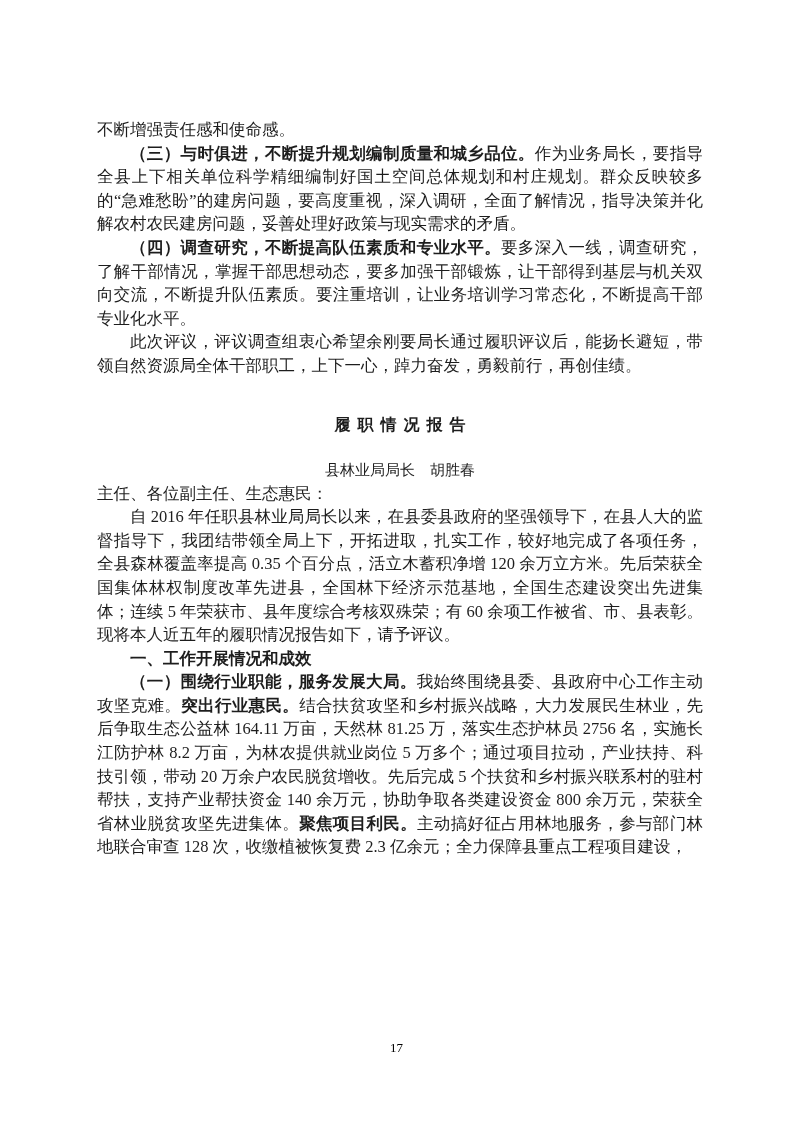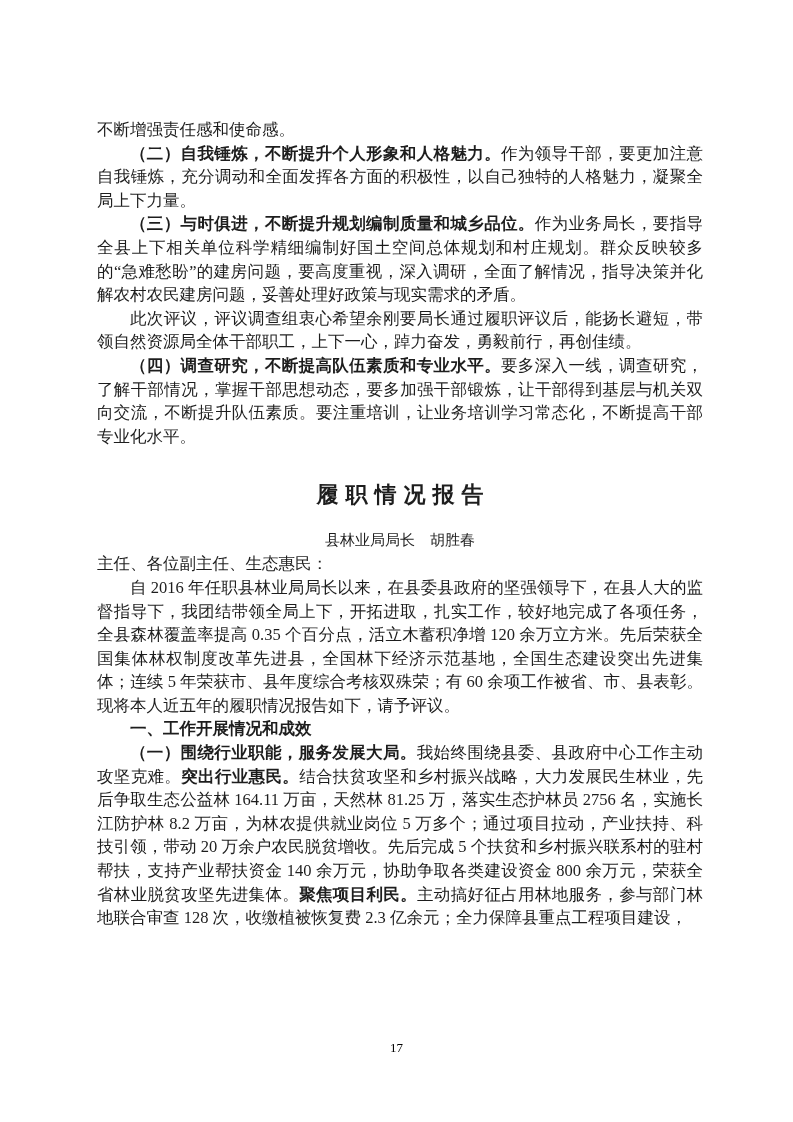--- a/index.html
+++ b/index.html
@@ -27,21 +27,21 @@
   p.indent{text-indent:33px;}
   .run-bold{
     font-weight:700;
     font-family:"Liberation Sans","DejaVu Sans",sans-serif;
   }
   .report-title{
     margin:30px 0 0 0;
     text-align:center;
     font-family:"Liberation Sans","DejaVu Sans",sans-serif;
     font-weight:700;
-    font-size:22px;
+    font-size:16px;
     line-height:34px;
     letter-spacing:7px;
     text-indent:7px; 
   }
   .report-author{
     margin:16px 0 0 0;
     text-align:center;
     font-size:15px;
     line-height:24px;
   }
@@ -56,27 +56,26 @@
   }
 </style>
 </head>
 <body>
 
 <div class="page">
   <div class="content">
 
     <p class="para"><span>不断增强责任感和使命感。</span></p>
 
-    <p class="para indent"><span class="run-bold">（二）自我锤炼，不断提升个人形象和人格魅力。</span><span>作为领导干部，要更加注意自我锤炼，充分调动和全面发挥各方面的积极性，以自己独特的人格魅力，凝聚全局上下力量。</span></p>
 
     <p class="para indent"><span class="run-bold">（三）与时俱进，不断提升规划编制质量和城乡品位。</span><span>作为业务局长，要指导全县上下相关单位科学精细编制好国土空间总体规划和村庄规划。群众反映较多的“急难愁盼”的建房问题，要高度重视，深入调研，全面了解情况，指导决策并化解农村农民建房问题，妥善处理好政策与现实需求的矛盾。</span></p>
 
+    <p class="para indent"><span class="run-bold">（四）调查研究，不断提高队伍素质和专业水平。</span><span>要多深入一线，调查研究，了解干部情况，掌握干部思想动态，要多加强干部锻炼，让干部得到基层与机关双向交流，不断提升队伍素质。要注重培训，让业务培训学习常态化，不断提高干部专业化水平。</span></p>
+
     <p class="para indent"><span>此次评议，评议调查组衷心希望余刚要局长通过履职评议后，能扬长避短，带领自然资源局全体干部职工，上下一心，踔力奋发，勇毅前行，再创佳绩。</span></p>
-
-    <p class="para indent"><span class="run-bold">（四）调查研究，不断提高队伍素质和专业水平。</span><span>要多深入一线，调查研究，了解干部情况，掌握干部思想动态，要多加强干部锻炼，让干部得到基层与机关双向交流，不断提升队伍素质。要注重培训，让业务培训学习常态化，不断提高干部专业化水平。</span></p>
 
     <h1 class="report-title">履职情况报告</h1>
     <p class="report-author">县林业局局长　胡胜春</p>
 
     <p class="para salutation">主任、各位副主任、生态惠民：</p>
 
     <p class="para indent"><span>自 2016 年任职县林业局局长以来，在县委县政府的坚强领导下，在县人大的监督指导下，我团结带领全局上下，开拓进取，扎实工作，较好地完成了各项任务，全县森林覆盖率提高 0.35 个百分点，活立木蓄积净增 120 余万立方米。先后荣获全国集体林权制度改革先进县，全国林下经济示范基地，全国生态建设突出先进集体；连续 5 年荣获市、县年度综合考核双殊荣；有 60 余项工作被省、市、县表彰。现将本人近五年的履职情况报告如下，请予评议。</span></p>
 
     <p class="para indent"><span class="run-bold">一、工作开展情况和成效</span></p>
 

